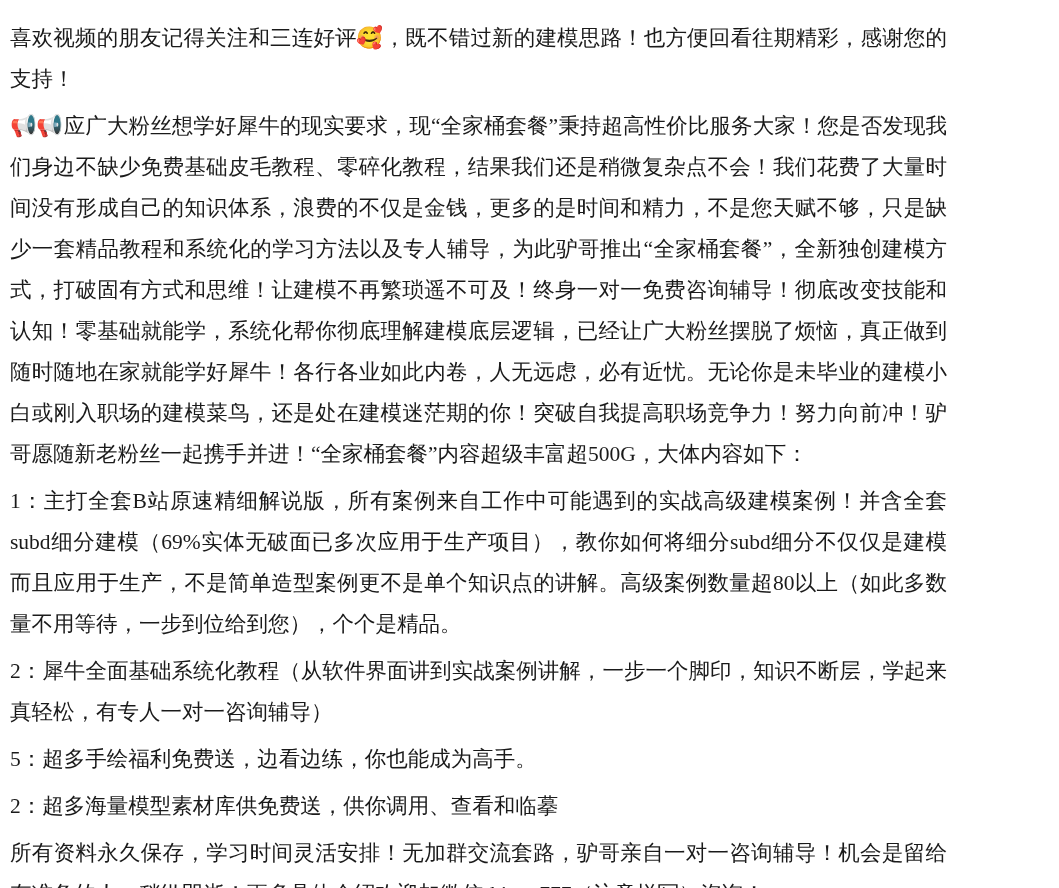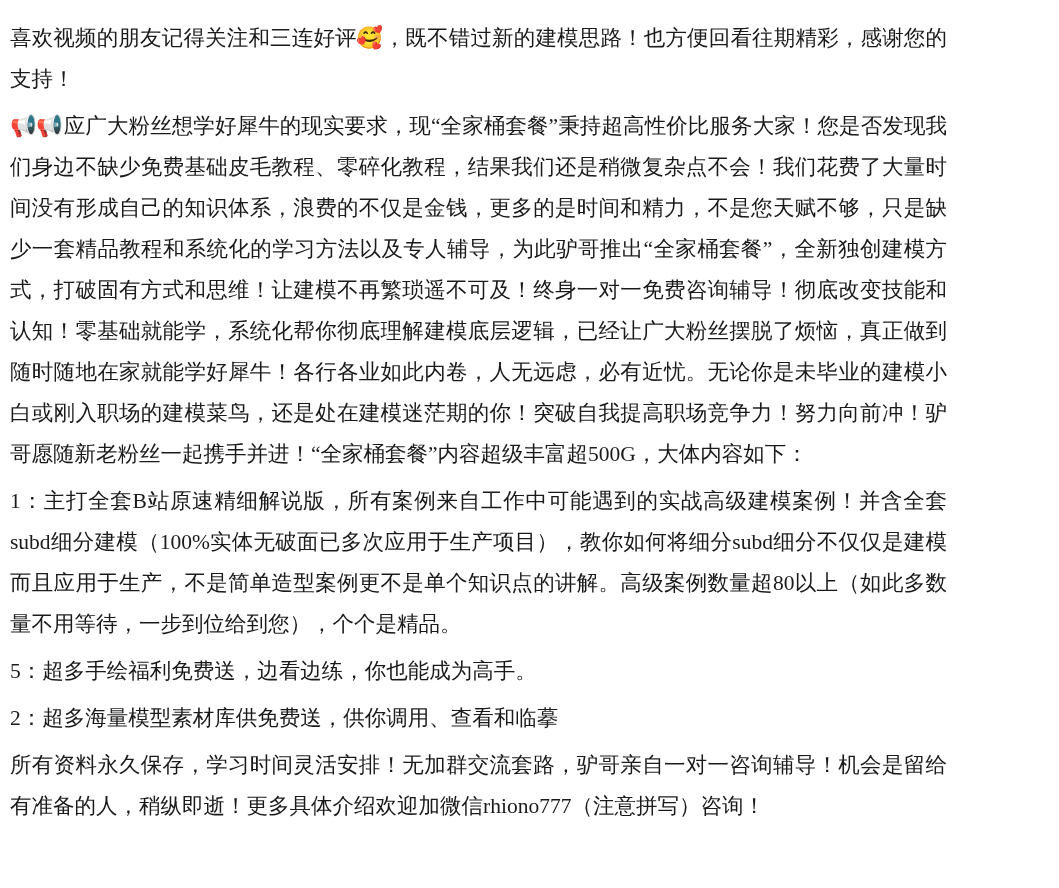--- a/index.html
+++ b/index.html
@@ -33,17 +33,18 @@
   .block-gap {
     margin-top: 10px;
   }
 </style>
 </head>
 <body>
 
 <div class="page">
   <p class="para">喜欢视频的朋友记得关注和三连好评🥰，既不错过新的建模思路！也方便回看往期精彩，感谢您的支持！</p>
   <p class="para">📢📢应广大粉丝想学好犀牛的现实要求，现“全家桶套餐”秉持超高性价比服务大家！您是否发现我们身边不缺少免费基础皮毛教程、零碎化教程，结果我们还是稍微复杂点不会！我们花费了大量时间没有形成自己的知识体系，浪费的不仅是金钱，更多的是时间和精力，不是您天赋不够，只是缺少一套精品教程和系统化的学习方法以及专人辅导，为此驴哥推出“全家桶套餐”，全新独创建模方式，打破固有方式和思维！让建模不再繁琐遥不可及！终身一对一免费咨询辅导！彻底改变技能和认知！零基础就能学，系统化帮你彻底理解建模底层逻辑，已经让广大粉丝摆脱了烦恼，真正做到随时随地在家就能学好犀牛！各行各业如此内卷，人无远虑，必有近忧。无论你是未毕业的建模小白或刚入职场的建模菜鸟，还是处在建模迷茫期的你！突破自我提高职场竞争力！努力向前冲！驴哥愿随新老粉丝一起携手并进！“全家桶套餐”内容超级丰富超500G，大体内容如下：</p>
-  <p class="para block-gap">1：主打全套B站原速精细解说版，所有案例来自工作中可能遇到的实战高级建模案例！并含全套subd细分建模（100%实体无破面已多次应用于生产项目），教你如何将细分subd细分不仅仅是建模而且应用于生产，不是简单造型案例更不是单个知识点的讲解。高级案例数量超80以上（如此多数量不用等待，一步到位给到您），个个是精品。</p>
+  <p class="para block-gap">1：主打全套B站原速精细解说版，所有案例来自工作中可能遇到的实战高级建模案例！并含全套subd细分建模（69%实体无破面已多次应用于生产项目），教你如何将细分subd细分不仅仅是建模而且应用于生产，不是简单造型案例更不是单个知识点的讲解。高级案例数量超80以上（如此多数量不用等待，一步到位给到您），个个是精品。</p>
+  <p class="para block-gap">2：犀牛全面基础系统化教程（从软件界面讲到实战案例讲解，一步一个脚印，知识不断层，学起来真轻松，有专人一对一咨询辅导）</p>
   <p class="para block-gap">5：超多手绘福利免费送，边看边练，你也能成为高手。</p>
   <p class="para block-gap">2：超多海量模型素材库供免费送，供你调用、查看和临摹</p>
   <p class="para block-gap">所有资料永久保存，学习时间灵活安排！无加群交流套路，驴哥亲自一对一咨询辅导！机会是留给有准备的人，稍纵即逝！更多具体介绍欢迎加微信rhiono777（注意拼写）咨询！</p>
 </div>
 
 </body></html>

